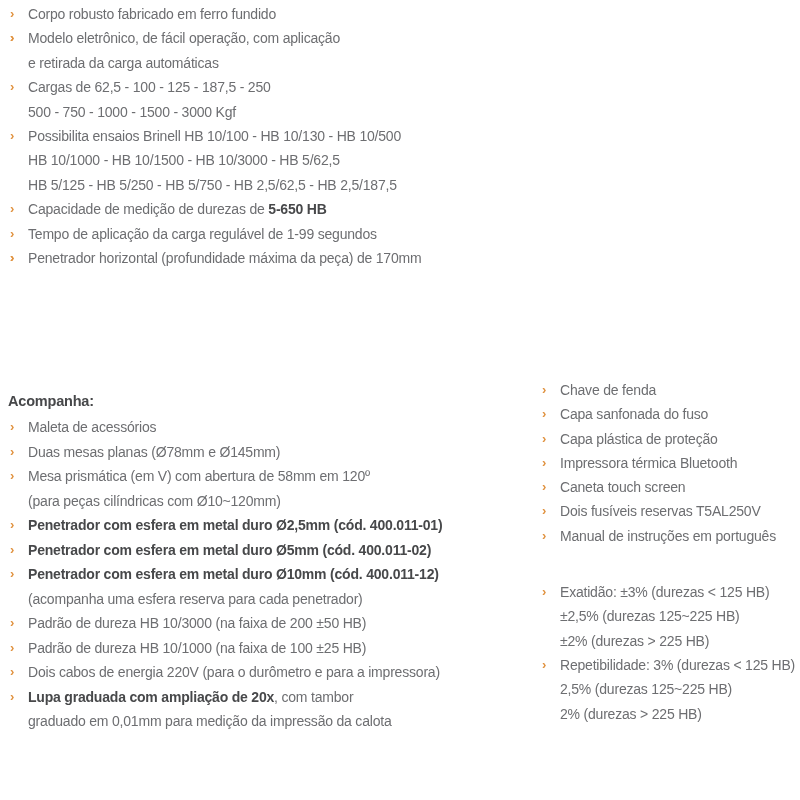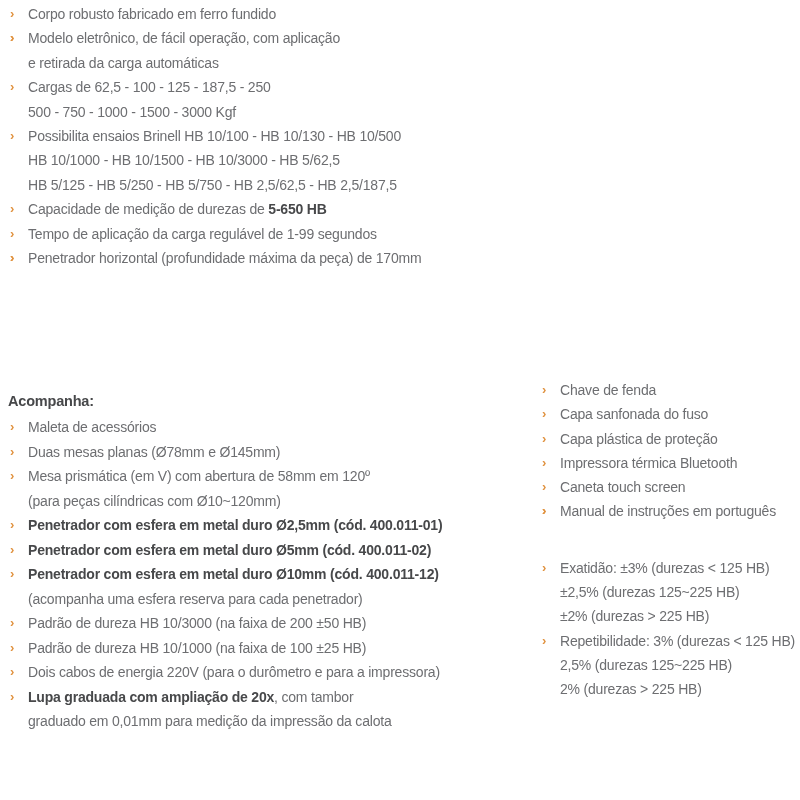--- a/index.html
+++ b/index.html
@@ -113,21 +113,21 @@
     <div class="ln"><span>graduado em 0,01mm para medição da impressão da calota</span></div>
   </section>
 
   <section class="right-col">
     <div>
       <div class="ln"><span class="bu">›</span><span>Chave de fenda</span></div>
       <div class="ln"><span class="bu">›</span><span>Capa sanfonada do fuso</span></div>
       <div class="ln"><span class="bu">›</span><span>Capa plástica de proteção</span></div>
       <div class="ln"><span class="bu">›</span><span>Impressora térmica Bluetooth</span></div>
       <div class="ln"><span class="bu">›</span><span>Caneta touch screen</span></div>
-      <div class="ln"><span class="bu">›</span></div>
+      <div class="ln"><span class="bu">›</span><span>Dois fusíveis reservas T5AL250V</span></div>
       <div class="ln"><span class="bu">›</span><span>Manual de instruções em português</span></div>
     </div>
     <div class="accuracy">
       <div class="ln"><span class="bu">›</span><span>Exatidão: ±3% (durezas &lt; 125 HB)</span></div>
       <div class="ln"><span>±2,5% (durezas 125~225 HB)</span></div>
       <div class="ln"><span>±2% (durezas &gt; 225 HB)</span></div>
       <div class="ln"><span class="bu">›</span><span>Repetibilidade: 3% (durezas &lt; 125 HB)</span></div>
       <div class="ln"><span>2,5% (durezas 125~225 HB)</span></div>
       <div class="ln"><span>2% (durezas &gt; 225 HB)</span></div>
     </div>

